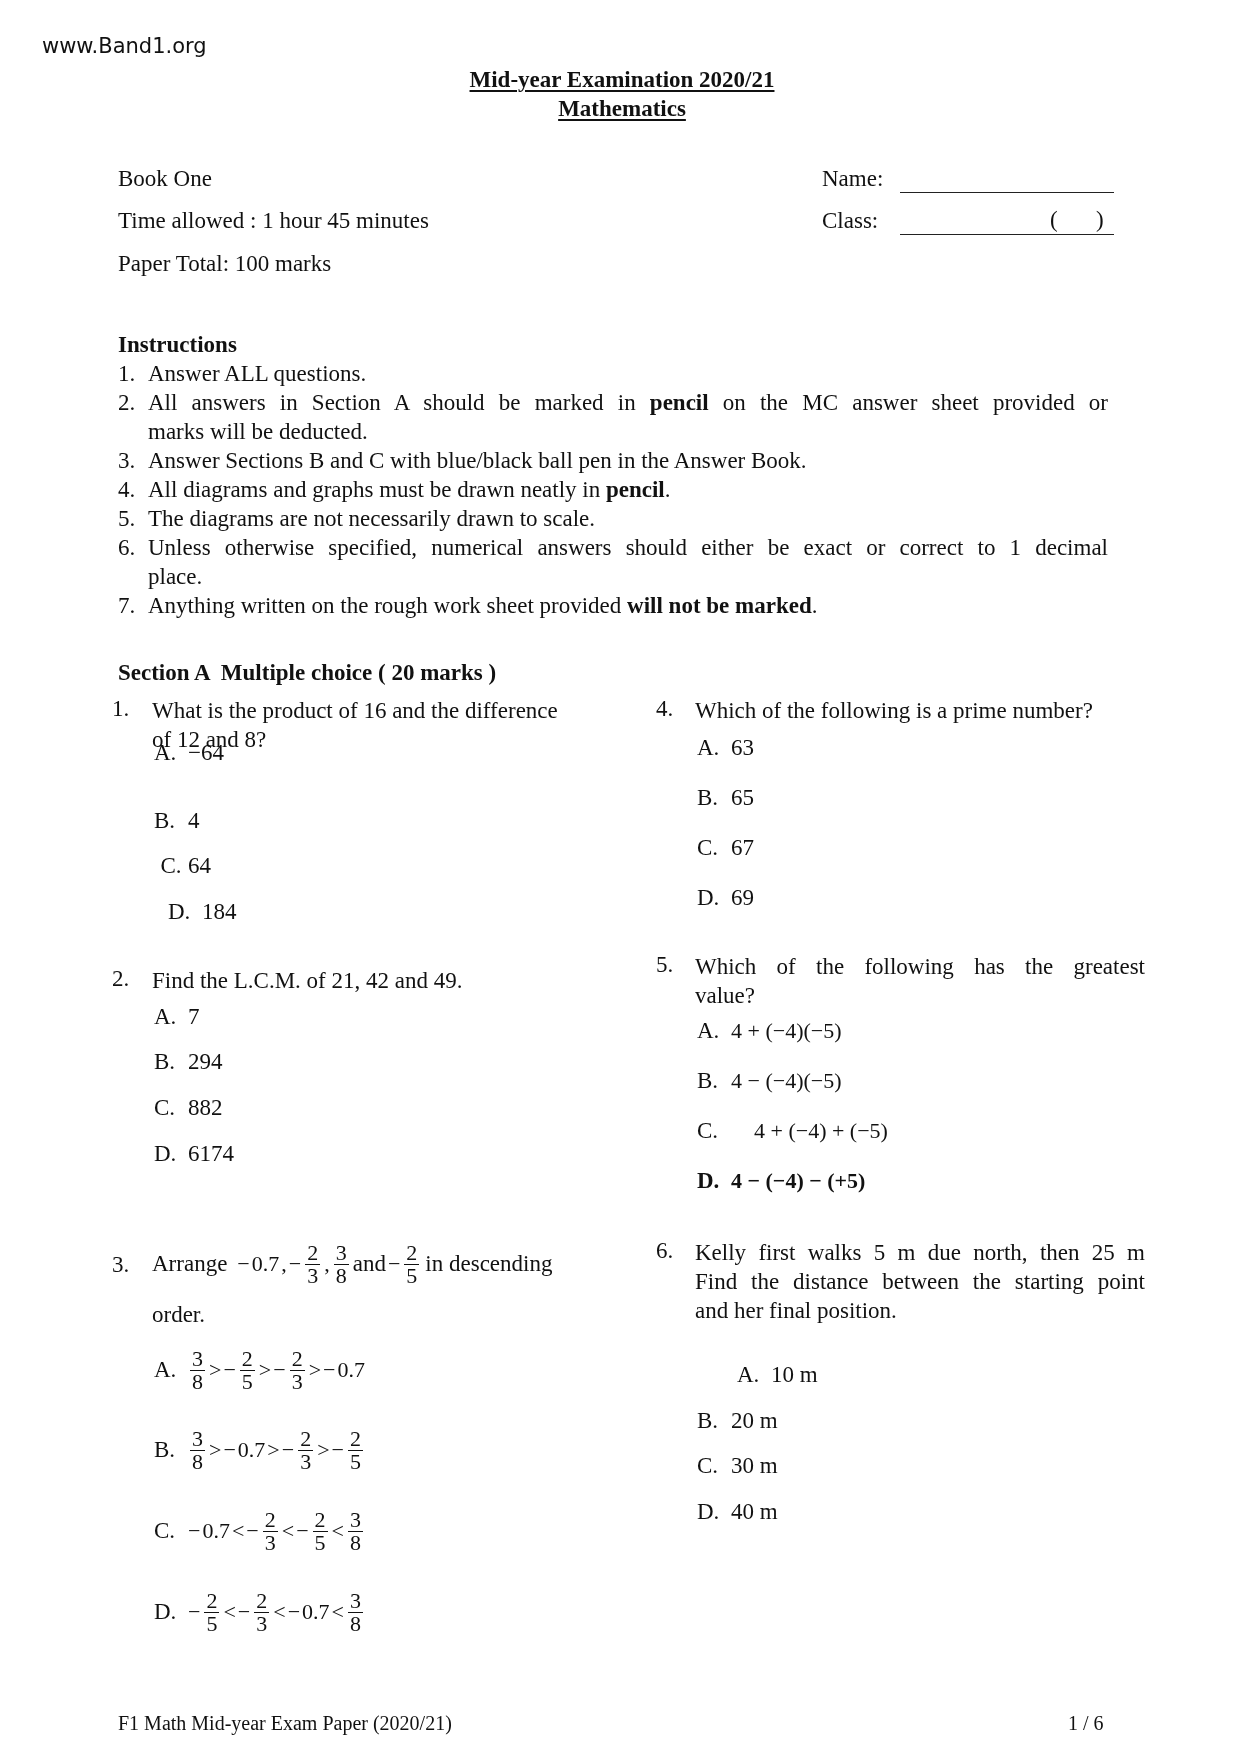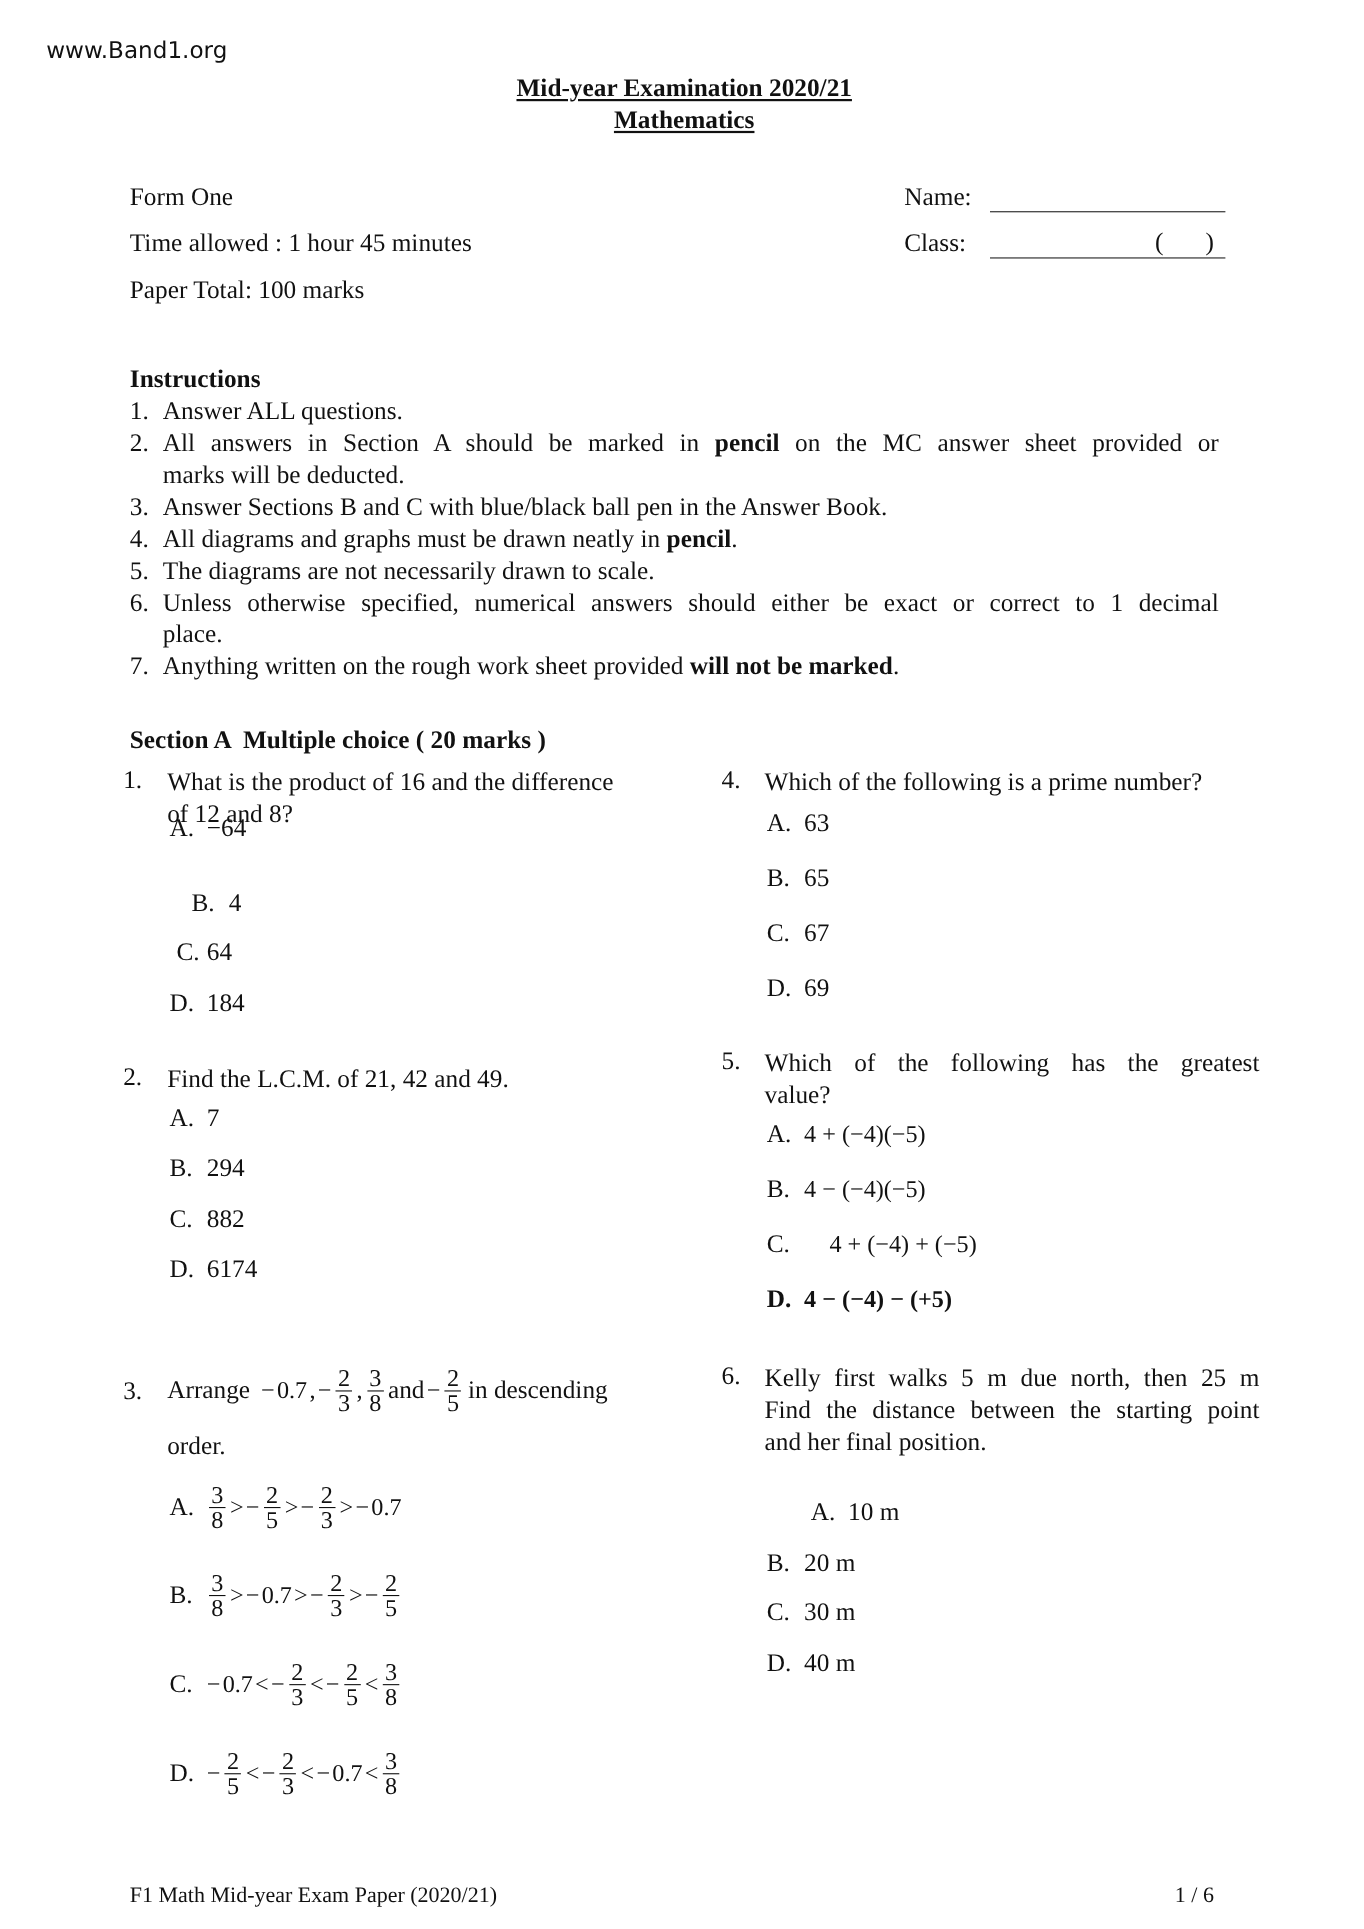--- a/index.html
+++ b/index.html
@@ -26,21 +26,21 @@
   .footer { font-size: 20px; top: 1672px; margin-top: 40px; }
 </style>
 </head>
 <body>
 
 <div class="abs watermark">www.Band1.org</div>
 
 <div class="abs title" style="top:67px;">Mid-year Examination 2020/21</div>
 <div class="abs title" style="top:96px;">Mathematics</div>
 
-<div class="abs meta" style="left:118px; top:166px;">Form One</div>
+<div class="abs meta" style="left:118px; top:166px;">Book One</div>
 <div class="abs meta" style="left:118px; top:208px;">Time allowed : 1 hour 45 minutes</div>
 <div class="abs meta" style="left:118px; top:251px;">Paper Total: 100 marks</div>
 
 <div class="abs meta" style="left:822px; top:166px;">Name:</div>
 <div class="uline" style="left:900px; top:192px; width:214px;"><span></span></div>
 
 <div class="abs meta" style="left:822px; top:208px;">Class:</div>
 <div class="uline" style="left:900px; top:234px; width:214px;"><span></span></div>
 <div class="abs paren" style="left:1050px; top:207px;">(</div>
 <div class="abs paren" style="left:1096px; top:207px;">)</div>
@@ -79,23 +79,23 @@
 
 <div class="abs section-head" style="white-space:pre;">Section A  Multiple choice ( 20 marks )</div>
 
 <div>
   <div class="qnum" style="left:112px; top:696px;">1.</div>
   <div class="qtext" style="left:152px; top:696px; width:450px;">
     <div>What is the product of 16 and the difference</div>
     <div>of 12 and 8?</div>
   </div>
   <div class="opt" style="left:154px; top:740px;"><span class="letter">A.</span><span>−64</span></div>
-  <div class="opt" style="left:154px; top:808px;margin-left:20px;"><span class="letter">B.</span><span>4</span></div>
+  <div class="opt" style="left:154px; top:808px;"><span class="letter">B.</span><span>4</span></div>
   <div class="opt" style="left:154px; top:853px;text-align:center;"><span class="letter">C.</span><span>64</span></div>
-  <div class="opt" style="left:154px; top:899px;"><span class="letter">D.</span><span>184</span></div>
+  <div class="opt" style="left:168px; top:899px;"><span class="letter">D.</span><span>184</span></div>
 </div>
 
 <div>
   <div class="qnum" style="left:112px; top:966px;">2.</div>
   <div class="qtext" style="left:152px; top:966px;">Find the L.C.M. of 21, 42 and 49.</div>
   <div class="opt" style="left:154px; top:1004px;"><span class="letter">A.</span><span>7</span></div>
   <div class="opt" style="left:154px; top:1049px;"><span class="letter">B.</span><span>294</span></div>
   <div class="opt" style="left:154px; top:1095px;"><span class="letter">C.</span><span>882</span></div>
   <div class="opt" style="left:154px; top:1141px;"><span class="letter">D.</span><span>6174</span></div>
 </div>

